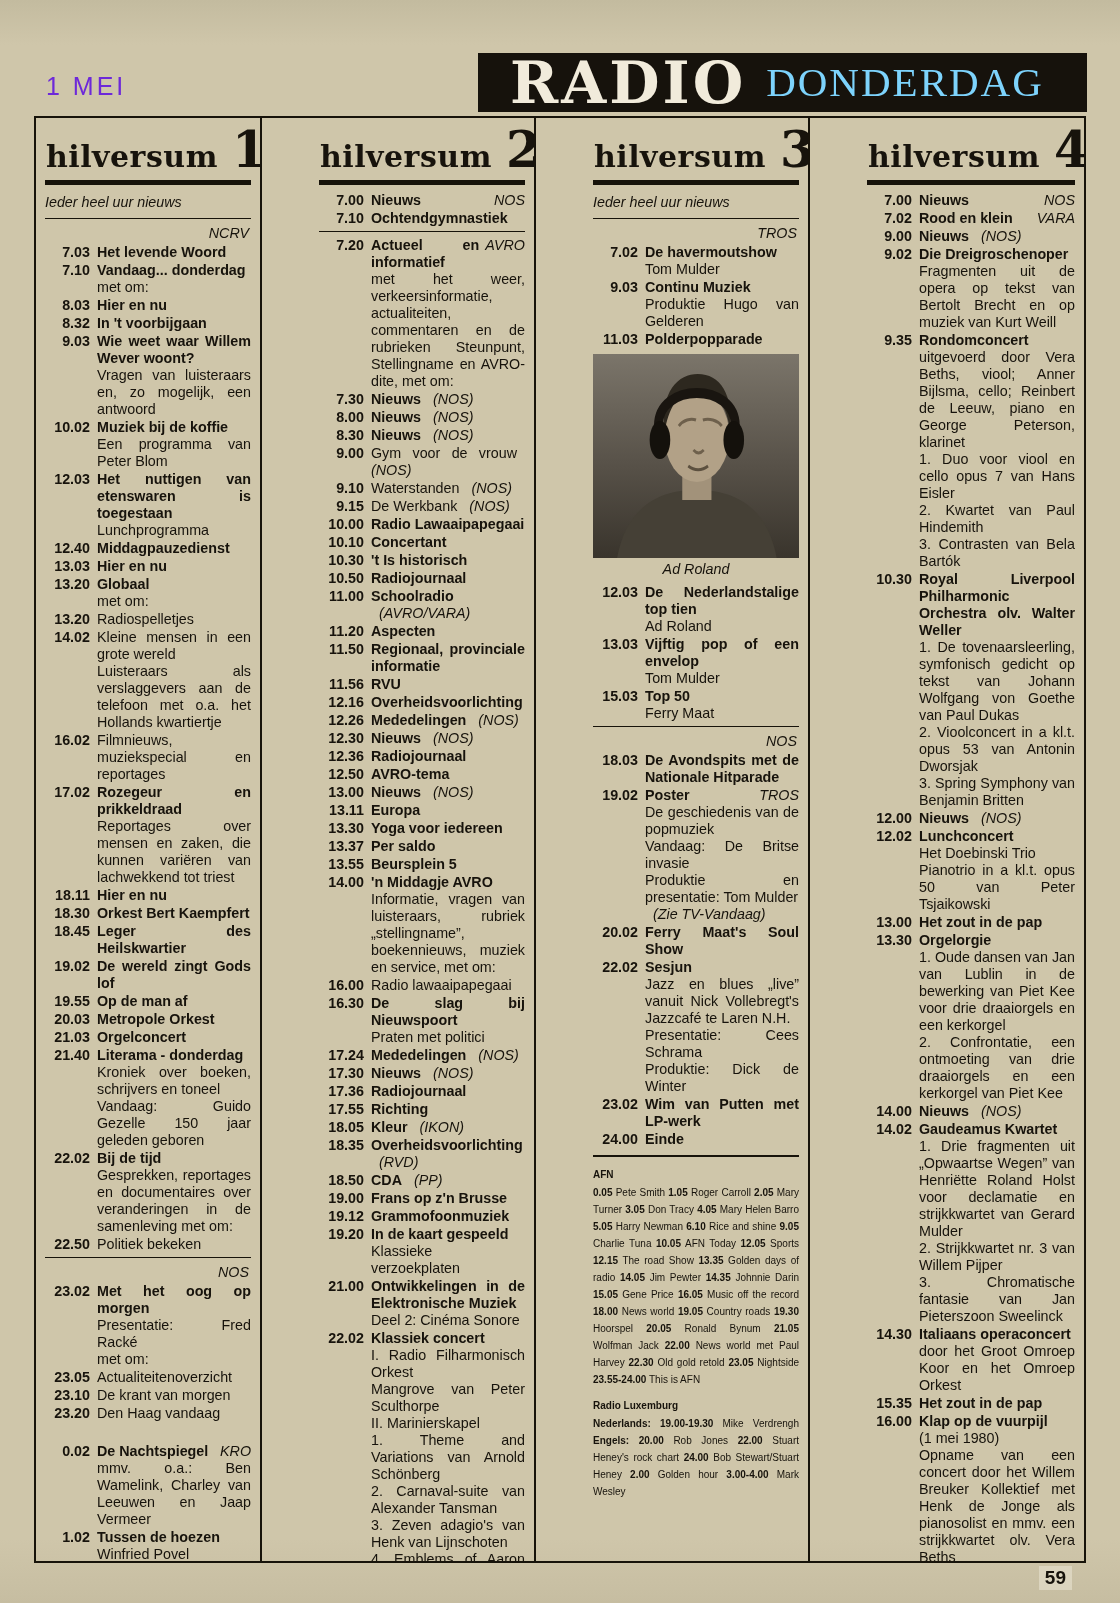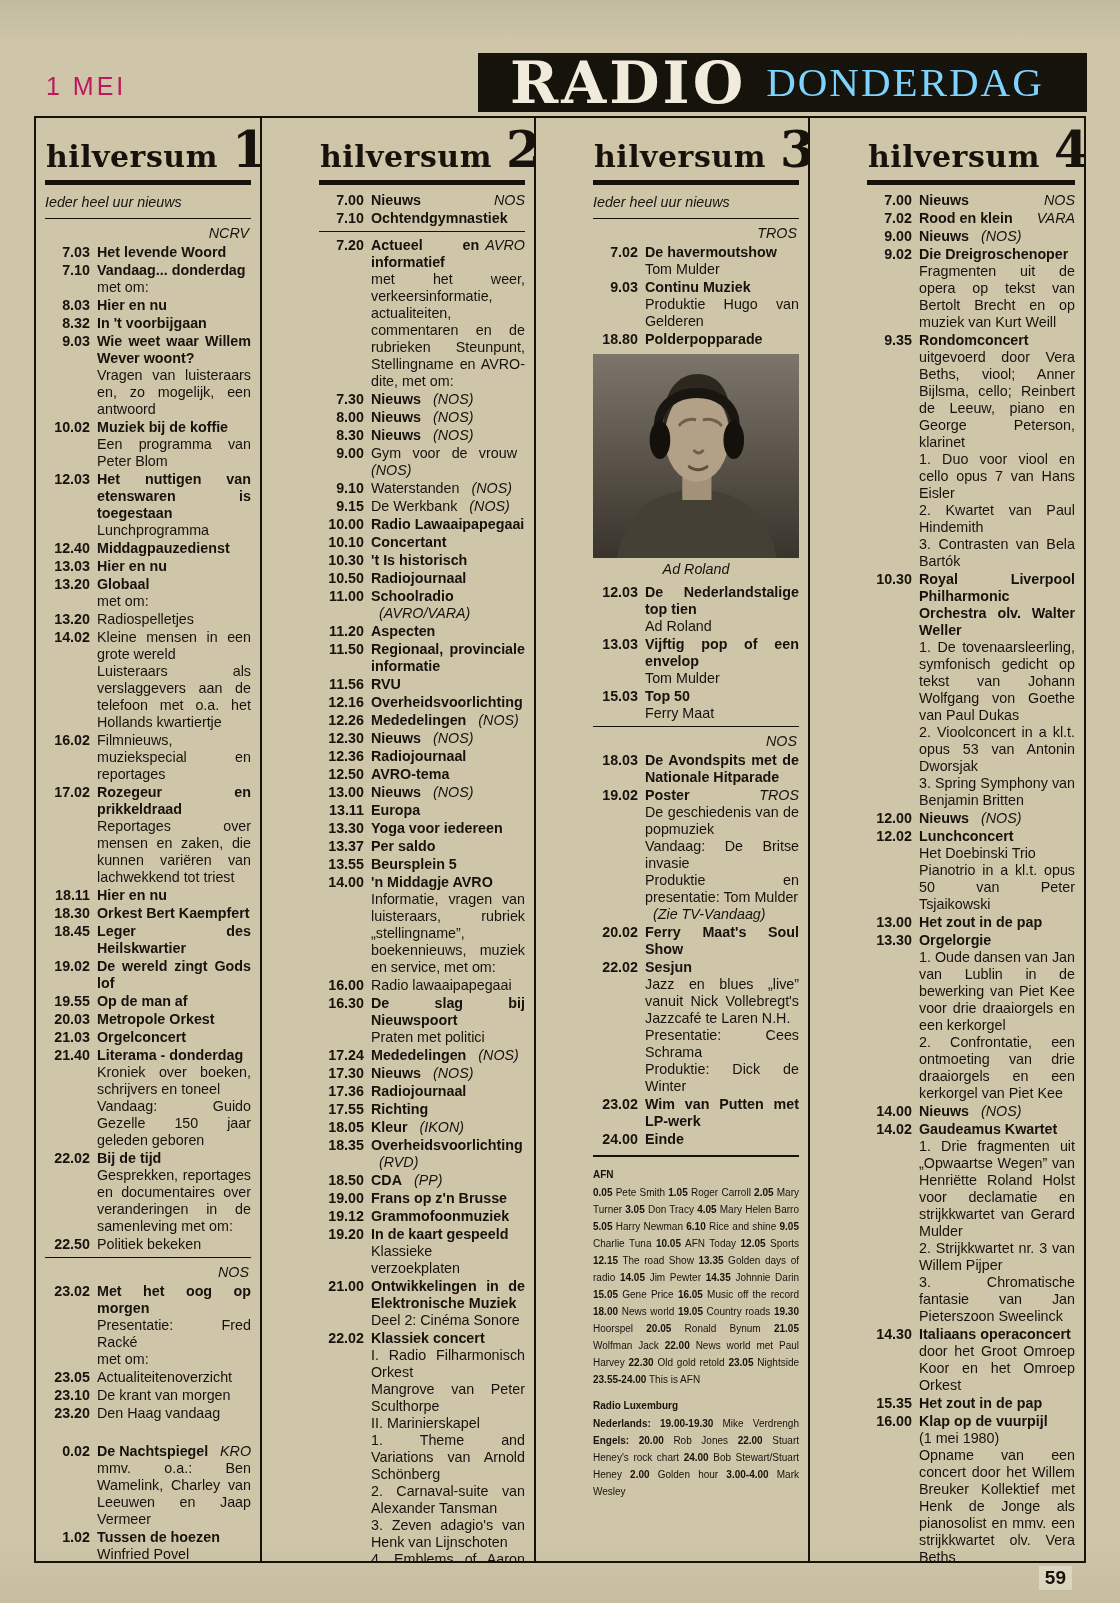--- a/index.html
+++ b/index.html
@@ -7,21 +7,21 @@
   html,body{width:1120px;height:1603px;}
   body{
     position:relative;
     background:linear-gradient(180deg,#c3bb9f 0,#cfc6aa 45px,#cfc6aa 96%,#c6bda1 100%);
     font-family:"Liberation Sans",sans-serif;
     color:#17130c;
     overflow:hidden;
   }
   .dateline{
     position:absolute;left:46px;top:72px;
-    font-size:25px;letter-spacing:3px;color:#be185d;
+    font-size:25px;letter-spacing:3px;color:#6d28d9;
   }
   .masthead{
     position:absolute;left:478px;top:53px;right:33px;height:59px;
     background:#16120c;display:flex;align-items:center;padding:0 32px;gap:20px;
   }
   .masthead .radio{
     font-family:"DejaVu Serif",serif;font-weight:bold;
     font-size:58px;line-height:1;color:#f1ebdb;letter-spacing:3px;
   }
   .masthead .day{
@@ -419,21 +419,21 @@
         <div class="netrow">TROS</div>
         <div class="row">
           <span class="t">7.02</span>
           <div class="c"><span class="title">De havermoutshow</span><div class="desc">Tom Mulder</div></div>
         </div>
         <div class="row">
           <span class="t">9.03</span>
           <div class="c"><span class="title">Continu Muziek</span><div class="desc">Produktie Hugo van Gelderen</div></div>
         </div>
         <div class="row">
-          <span class="t">18.80</span>
+          <span class="t">11.03</span>
           <div class="c"><span class="title">Polderpopparade</span></div>
         </div>
         <figure class="photo-fig">
 <svg class="photo" viewBox="0 0 240 204" preserveAspectRatio="none">
   <defs>
     <linearGradient id="pbg" x1="0" y1="0" x2="0" y2="1">
       <stop offset="0" stop-color="#7b756a"></stop>
       <stop offset="0.55" stop-color="#575148"></stop>
       <stop offset="1" stop-color="#39342c"></stop>
     </linearGradient>

